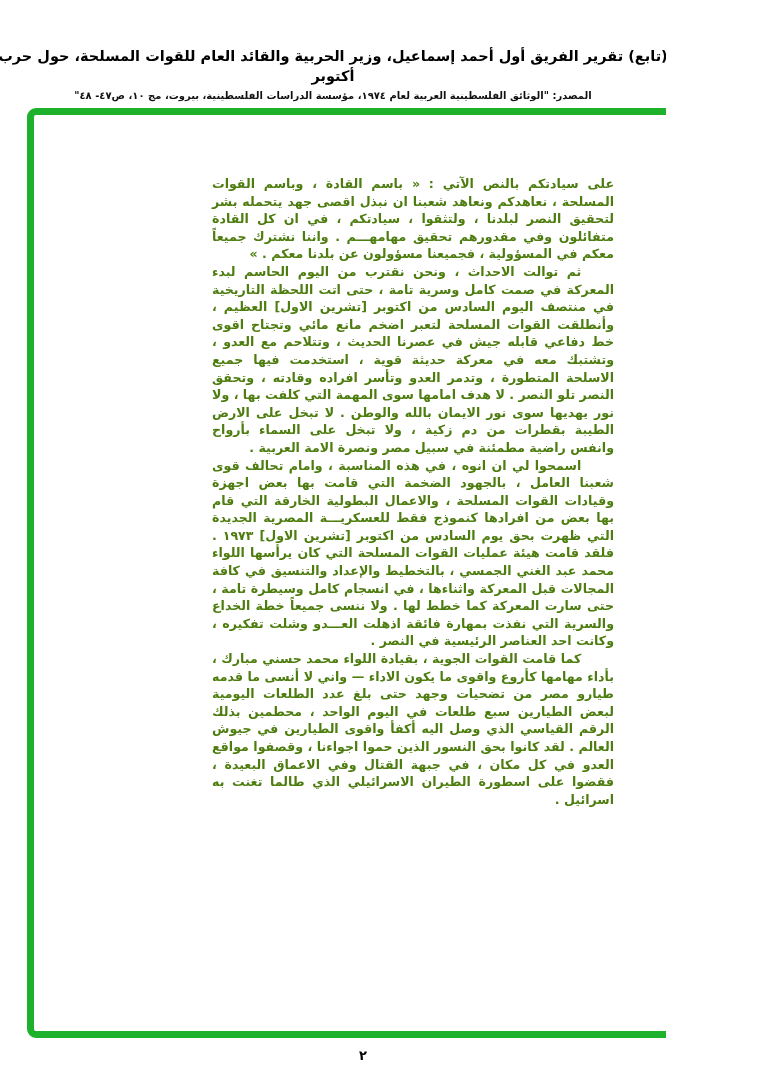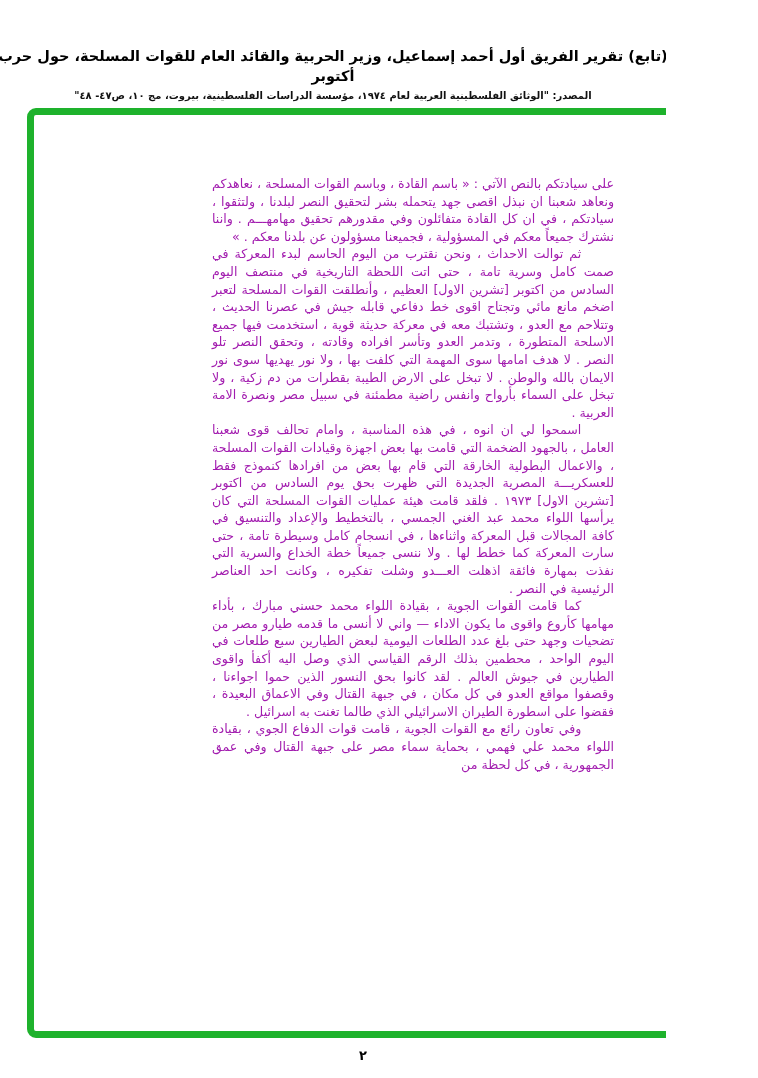--- a/index.html
+++ b/index.html
@@ -82,24 +82,23 @@
 <body>
 
 <div class="page">
 
   <div class="header">
     <div class="title">(تابع)  تقرير الفريق أول أحمد إسماعيل، وزير الحربية والقائد العام للقوات المسلحة، حول حرب أكتوبر</div>
     <div class="source">المصدر: "الوثائق الفلسطينية العربية لعام ١٩٧٤، مؤسسة الدراسات الفلسطينية، بيروت، مج ١٠، ص٤٧- ٤٨"</div>
   </div>
 
   <div class="green-box" style="border-color: rgb(30, 178, 44);">
-    <div class="text-column" style="color: #a21caf;">
+    <div class="text-column" style="color: #4d7c0f; font-weight: bold;">
         <p>على سيادتكم بالنص الآتي : « باسم القادة ، وباسم القوات المسلحة ، نعاهدكم ونعاهد شعبنا ان نبذل اقصى جهد يتحمله بشر لتحقيق النصر لبلدنا ، ولتثقوا ، سيادتكم ، في ان كل القادة متفائلون وفي مقدورهم تحقيق مهامهـــم . واننا نشترك جميعاً معكم في المسؤولية ، فجميعنا مسؤولون عن بلدنا معكم . »</p>
         <p class="indent-normal">ثم توالت الاحداث ، ونحن نقترب من اليوم الحاسم لبدء المعركة في صمت كامل وسرية تامة ، حتى اتت اللحظة التاريخية في منتصف اليوم السادس من اكتوبر [تشرين الاول] العظيم ، وأنطلقت القوات المسلحة لتعبر اضخم مانع مائي وتجتاح اقوى خط دفاعي قابله جيش في عصرنا الحديث ، وتتلاحم مع العدو ، وتشتبك معه في معركة حديثة قوية ، استخدمت فيها جميع الاسلحة المتطورة ، وتدمر العدو وتأسر افراده وقادته ، وتحقق النصر تلو النصر . لا هدف امامها سوى المهمة التي كلفت بها ، ولا نور يهديها سوى نور الايمان بالله والوطن . لا تبخل على الارض الطيبة بقطرات من دم زكية ، ولا تبخل على السماء بأرواح وانفس راضية مطمئنة في سبيل مصر ونصرة الامة العربية .</p>
         <p class="indent-normal">اسمحوا لي ان انوه ، في هذه المناسبة ، وامام تحالف قوى شعبنا العامل ، بالجهود الضخمة التي قامت بها بعض اجهزة وقيادات القوات المسلحة ، والاعمال البطولية الخارقة التي قام بها بعض من افرادها كنموذج فقط للعسكريـــة المصرية الجديدة التي ظهرت بحق يوم السادس من اكتوبر [تشرين الاول] ١٩٧٣ . فلقد قامت هيئة عمليات القوات المسلحة التي كان يرأسها اللواء محمد عبد الغني الجمسي ، بالتخطيط والإعداد والتنسيق في كافة المجالات قبل المعركة واثناءها ، في انسجام كامل وسيطرة تامة ، حتى سارت المعركة كما خطط لها . ولا ننسى جميعاً خطة الخداع والسرية التي نفذت بمهارة فائقة اذهلت العـــدو وشلت تفكيره ، وكانت احد العناصر الرئيسية في النصر .</p>
         <p class="indent-normal">كما قامت القوات الجوية ، بقيادة اللواء محمد حسني مبارك ، بأداء مهامها كأروع واقوى ما يكون الاداء — واني لا أنسى ما قدمه طيارو مصر من تضحيات وجهد حتى بلغ عدد الطلعات اليومية لبعض الطيارين سبع طلعات في اليوم الواحد ، محطمين بذلك الرقم القياسي الذي وصل اليه أكفأ واقوى الطيارين في جيوش العالم . لقد كانوا بحق النسور الذين حموا اجواءنا ، وقصفوا مواقع العدو في كل مكان ، في جبهة القتال وفي الاعماق البعيدة ، فقضوا على اسطورة الطيران الاسرائيلي الذي طالما تغنت به اسرائيل .</p>
-        <p class="indent-normal">وفي تعاون رائع مع القوات الجوية ، قامت قوات الدفاع الجوي ، بقيادة اللواء محمد علي فهمي ، بحماية سماء مصر على جبهة القتال وفي عمق الجمهورية ، في كل لحظة من</p>
       </div>
   </div>
 
   <div class="page-number">٢</div>
 
 </div>
 
 </body></html>

